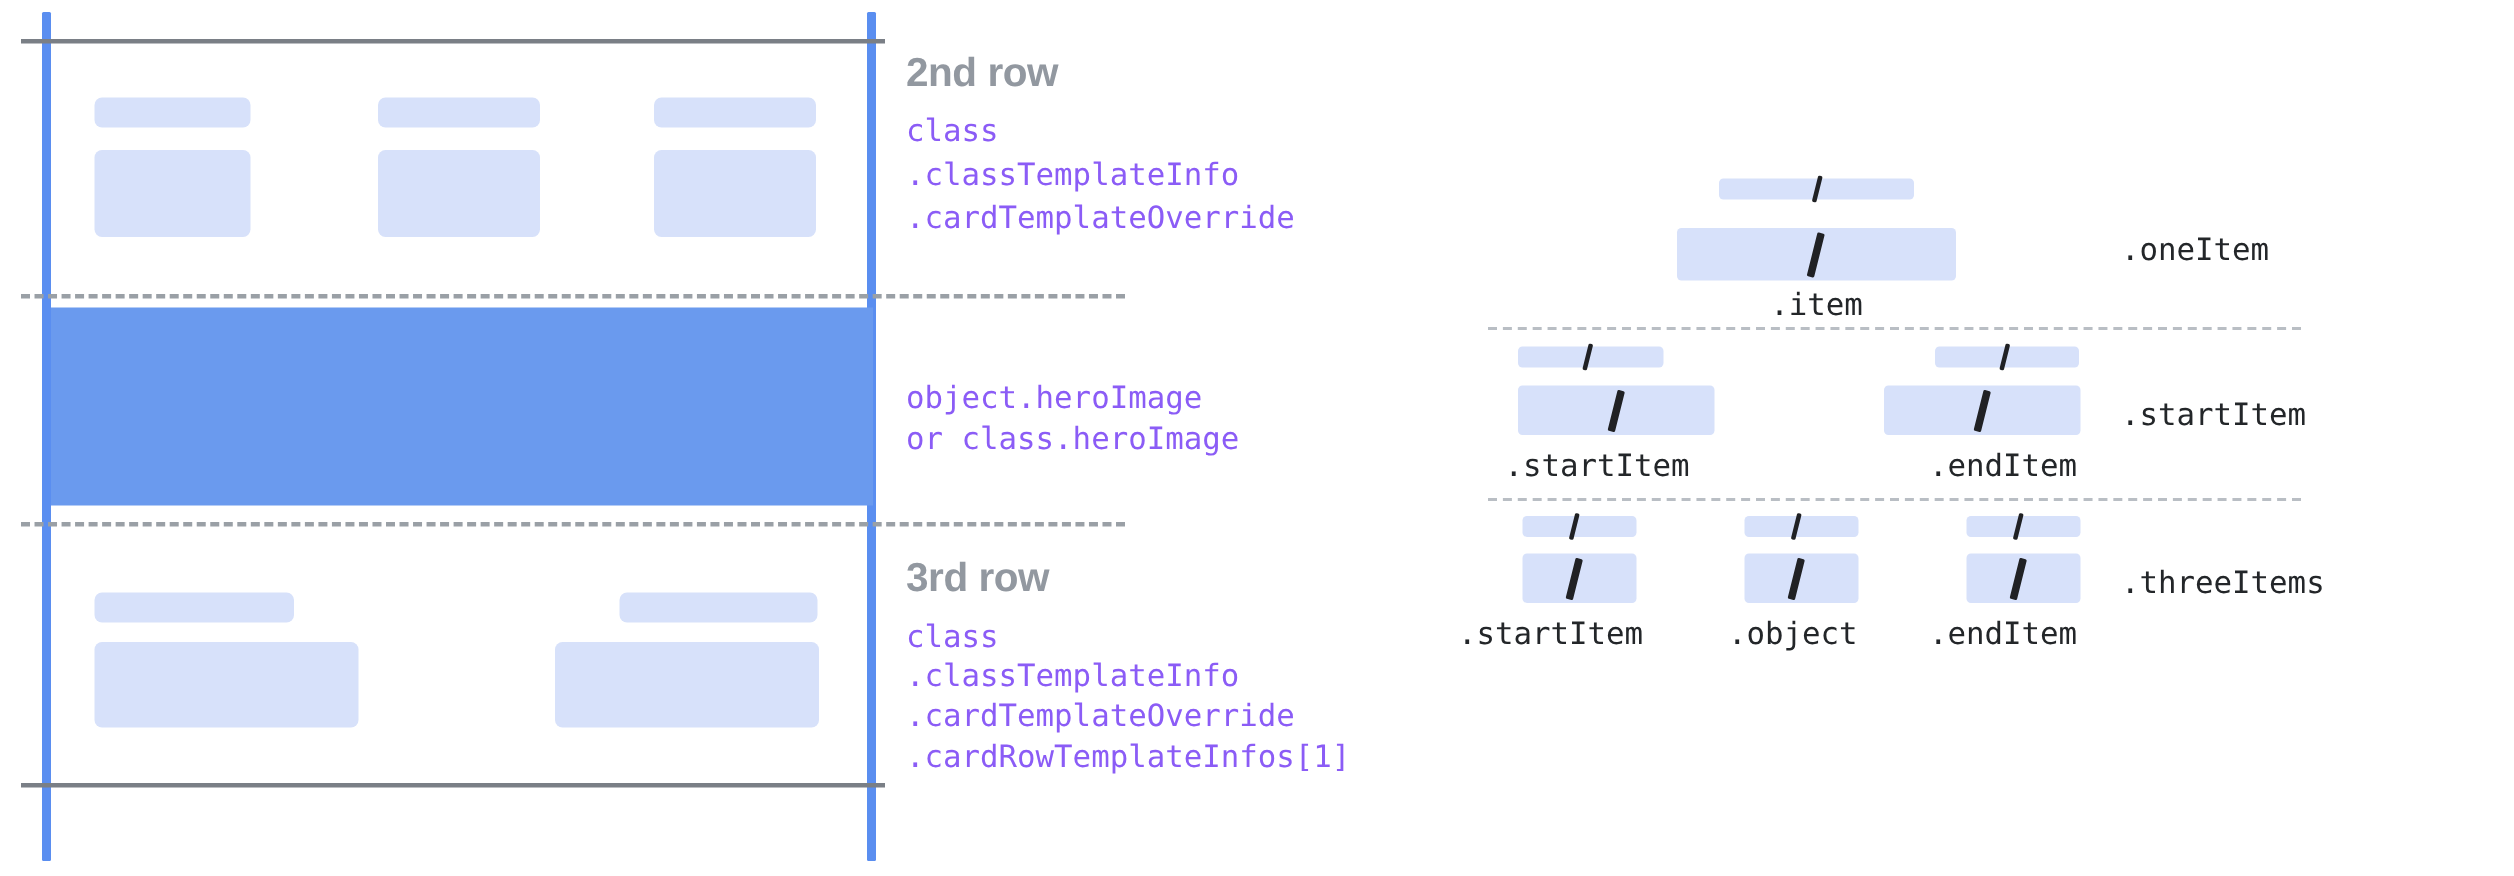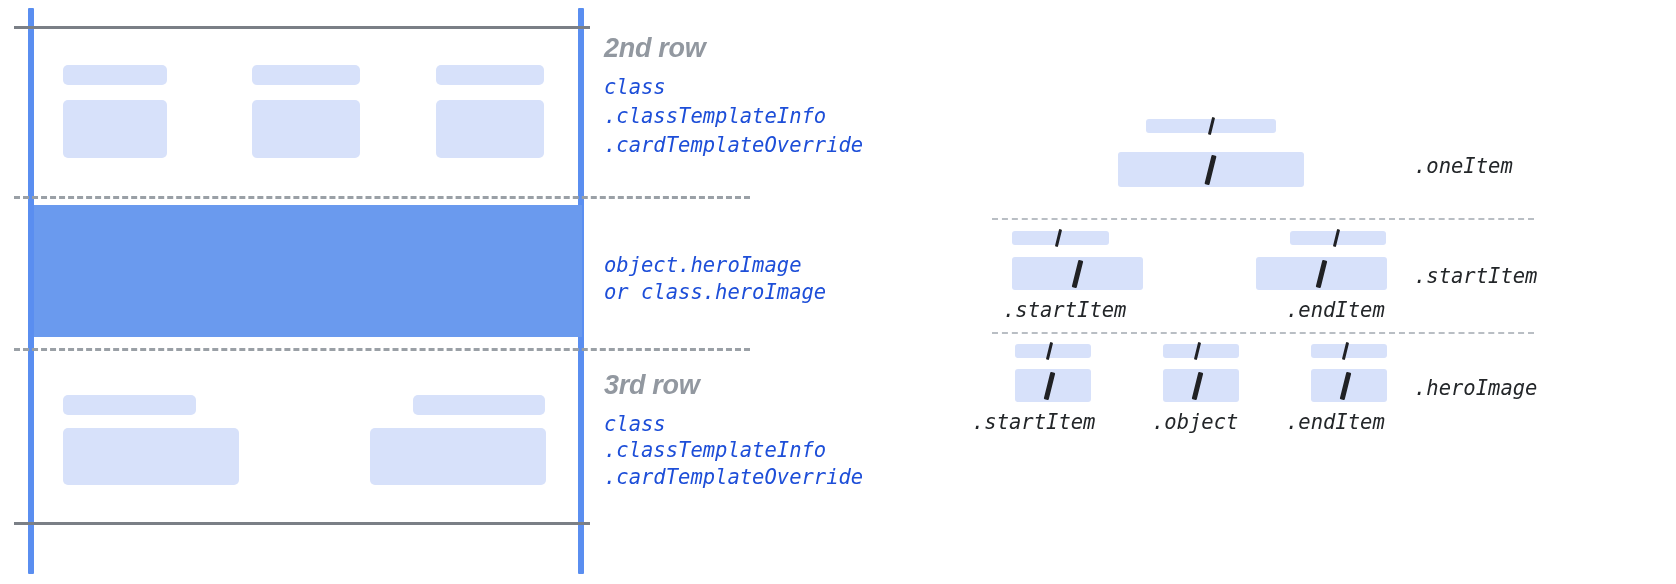--- a/index.html
+++ b/index.html
@@ -10,21 +10,20 @@
   body {
     font-family: "Liberation Sans", sans-serif;
     -webkit-font-smoothing: antialiased;
   }
   #canvas {
     position: relative;
     width: 1676px;
     height: 584px;
     background: #ffffff;
     overflow: hidden;
-    font-style: italic;
   }
 
   
   .abs { position: absolute; }
 
   
   .vline {
     position: absolute;
     width: 6px;
     background: #5a8ef0;
@@ -58,21 +57,21 @@
     font-size: 27px;
     color: #9298a0;
     letter-spacing: -0.3px;
     white-space: pre;
   }
   .code {
     position: absolute;
     font-family: "DejaVu Sans Mono", "Liberation Mono", monospace;
     font-size: 20.5px;
     line-height: 29px;
-    color: #1d4ed8;
+    color: #8b5cf6;
     white-space: pre;
   }
 
   
   .seg-divider {
     position: absolute;
     height: 0;
     border-top: 2px dashed #b9bec4;
   }
   .item-small {
@@ -141,29 +140,31 @@
   <div class="code" style="left:604px;top:102px;">.classTemplateInfo</div>
   <div class="code" style="left:604px;top:131px;">.cardTemplateOverride</div>
 
   <div class="code" style="left:604px;top:251px;">object.heroImage</div>
   <div class="code" style="left:604px;top:278px;">or class.heroImage</div>
 
   <div class="row-title" style="left:604px;top:370px;">3rd row</div>
   <div class="code" style="left:604px;top:410px;">class</div>
   <div class="code" style="left:604px;top:436px;">.classTemplateInfo</div>
   <div class="code" style="left:604px;top:463px;">.cardTemplateOverride</div>
+  <div class="code" style="left:604px;top:490px;">.cardRowTemplateInfos[1]</div>
 
   <div class="abs" style="left:0;top:0;width:1676px;height:584px;">
 
     <div class="item-small" style="left:1146px;top:119px;width:130px;height:14px;"></div>
     <div class="slash" style="left:1210px;top:117px;width:3px;height:18px;"></div>
 
     <div class="item-big" style="left:1118px;top:152px;width:186px;height:35px;"></div>
     <div class="slash" style="left:1208px;top:155px;width:5px;height:30px;"></div>
 
+    <div class="mono-label center" style="left:1111px;top:191px;width:200px;">.item</div>
 
     <div class="mono-label" style="left:1414px;top:154px;text-align:right;">.oneItem</div>
 
     <div class="seg-divider" style="left:992px;top:218px;width:542px;"></div>
 
     <div class="item-small" style="left:1012px;top:231px;width:97px;height:14px;"></div>
     <div class="slash" style="left:1057px;top:229px;width:3px;height:18px;"></div>
 
     <div class="item-big" style="left:1012px;top:257px;width:131px;height:33px;"></div>
     <div class="slash" style="left:1075px;top:260px;width:5px;height:28px;"></div>
@@ -199,16 +200,16 @@
     <div class="mono-label" style="left:1152px;top:410px;">.object</div>
 
     <div class="item-small" style="left:1311px;top:344px;width:76px;height:14px;"></div>
     <div class="slash" style="left:1344px;top:342px;width:3px;height:18px;"></div>
 
     <div class="item-big" style="left:1311px;top:369px;width:76px;height:33px;"></div>
     <div class="slash" style="left:1343px;top:372px;width:5px;height:28px;"></div>
 
     <div class="mono-label" style="left:1286px;top:410px;">.endItem</div>
 
-    <div class="mono-label" style="left:1414px;top:376px;">.heroImage</div>
+    <div class="mono-label" style="left:1414px;top:376px;">.threeItems</div>
   </div>
 
 </div>
 
 </body></html>

